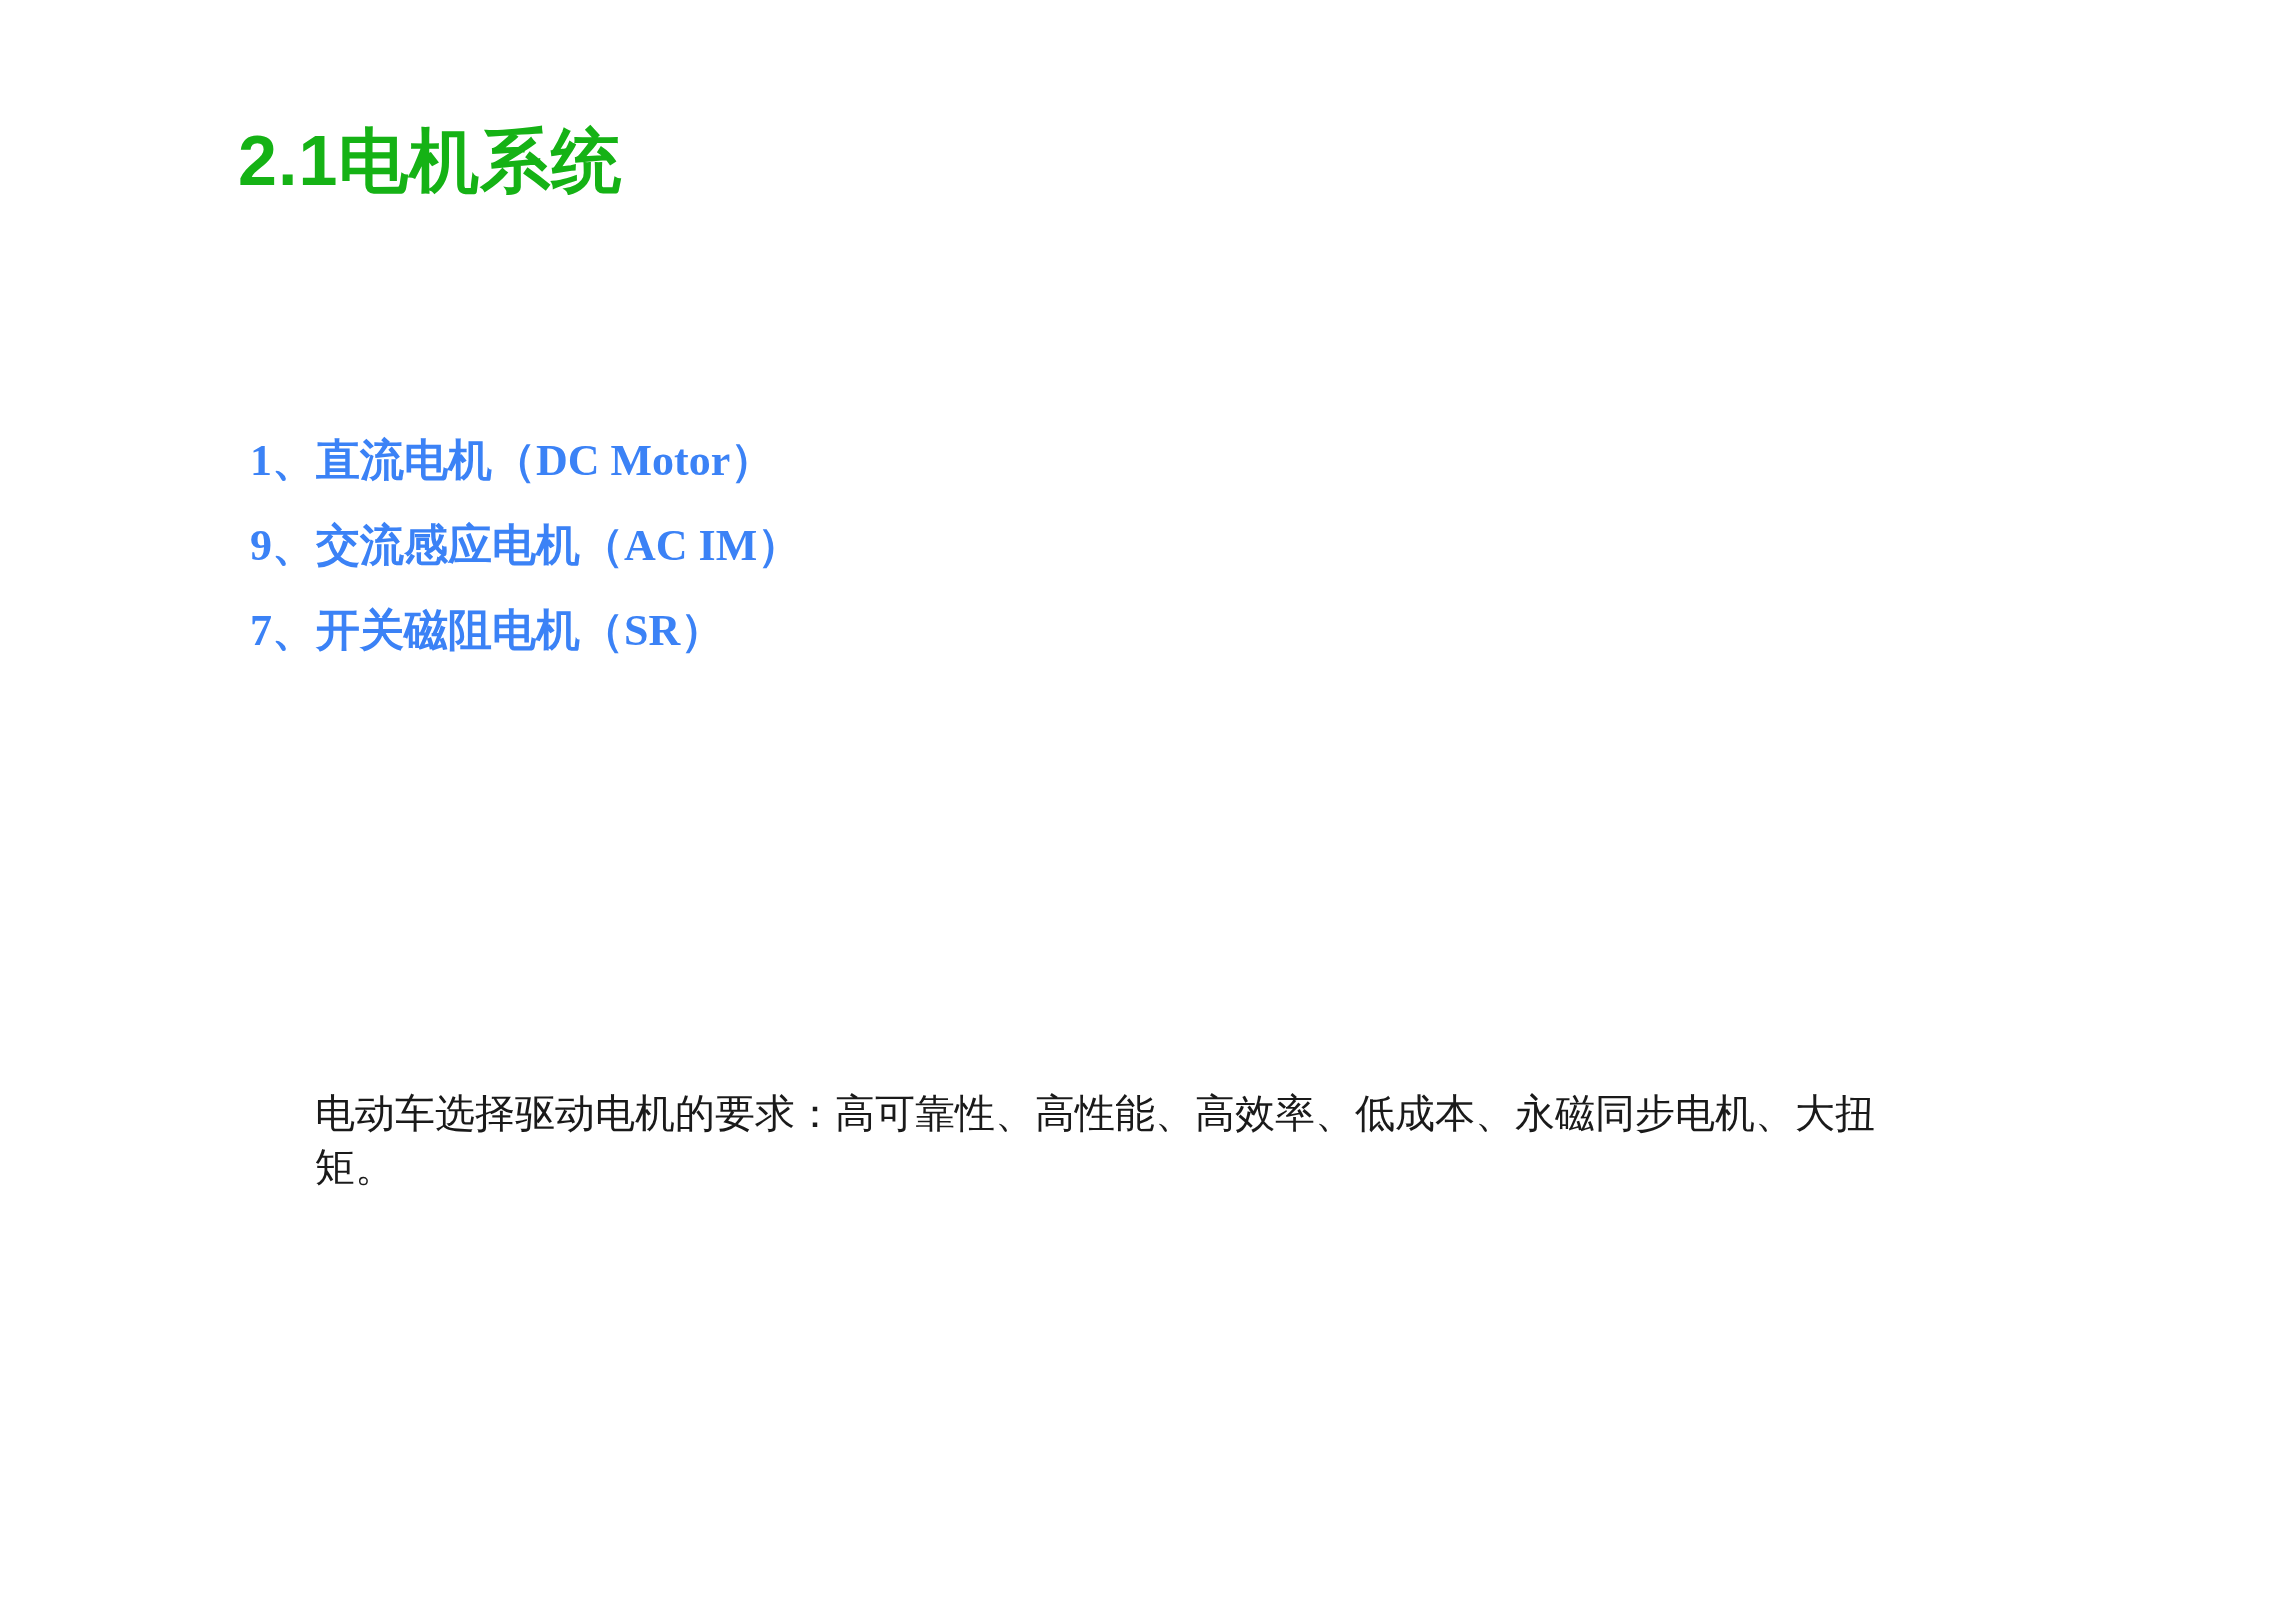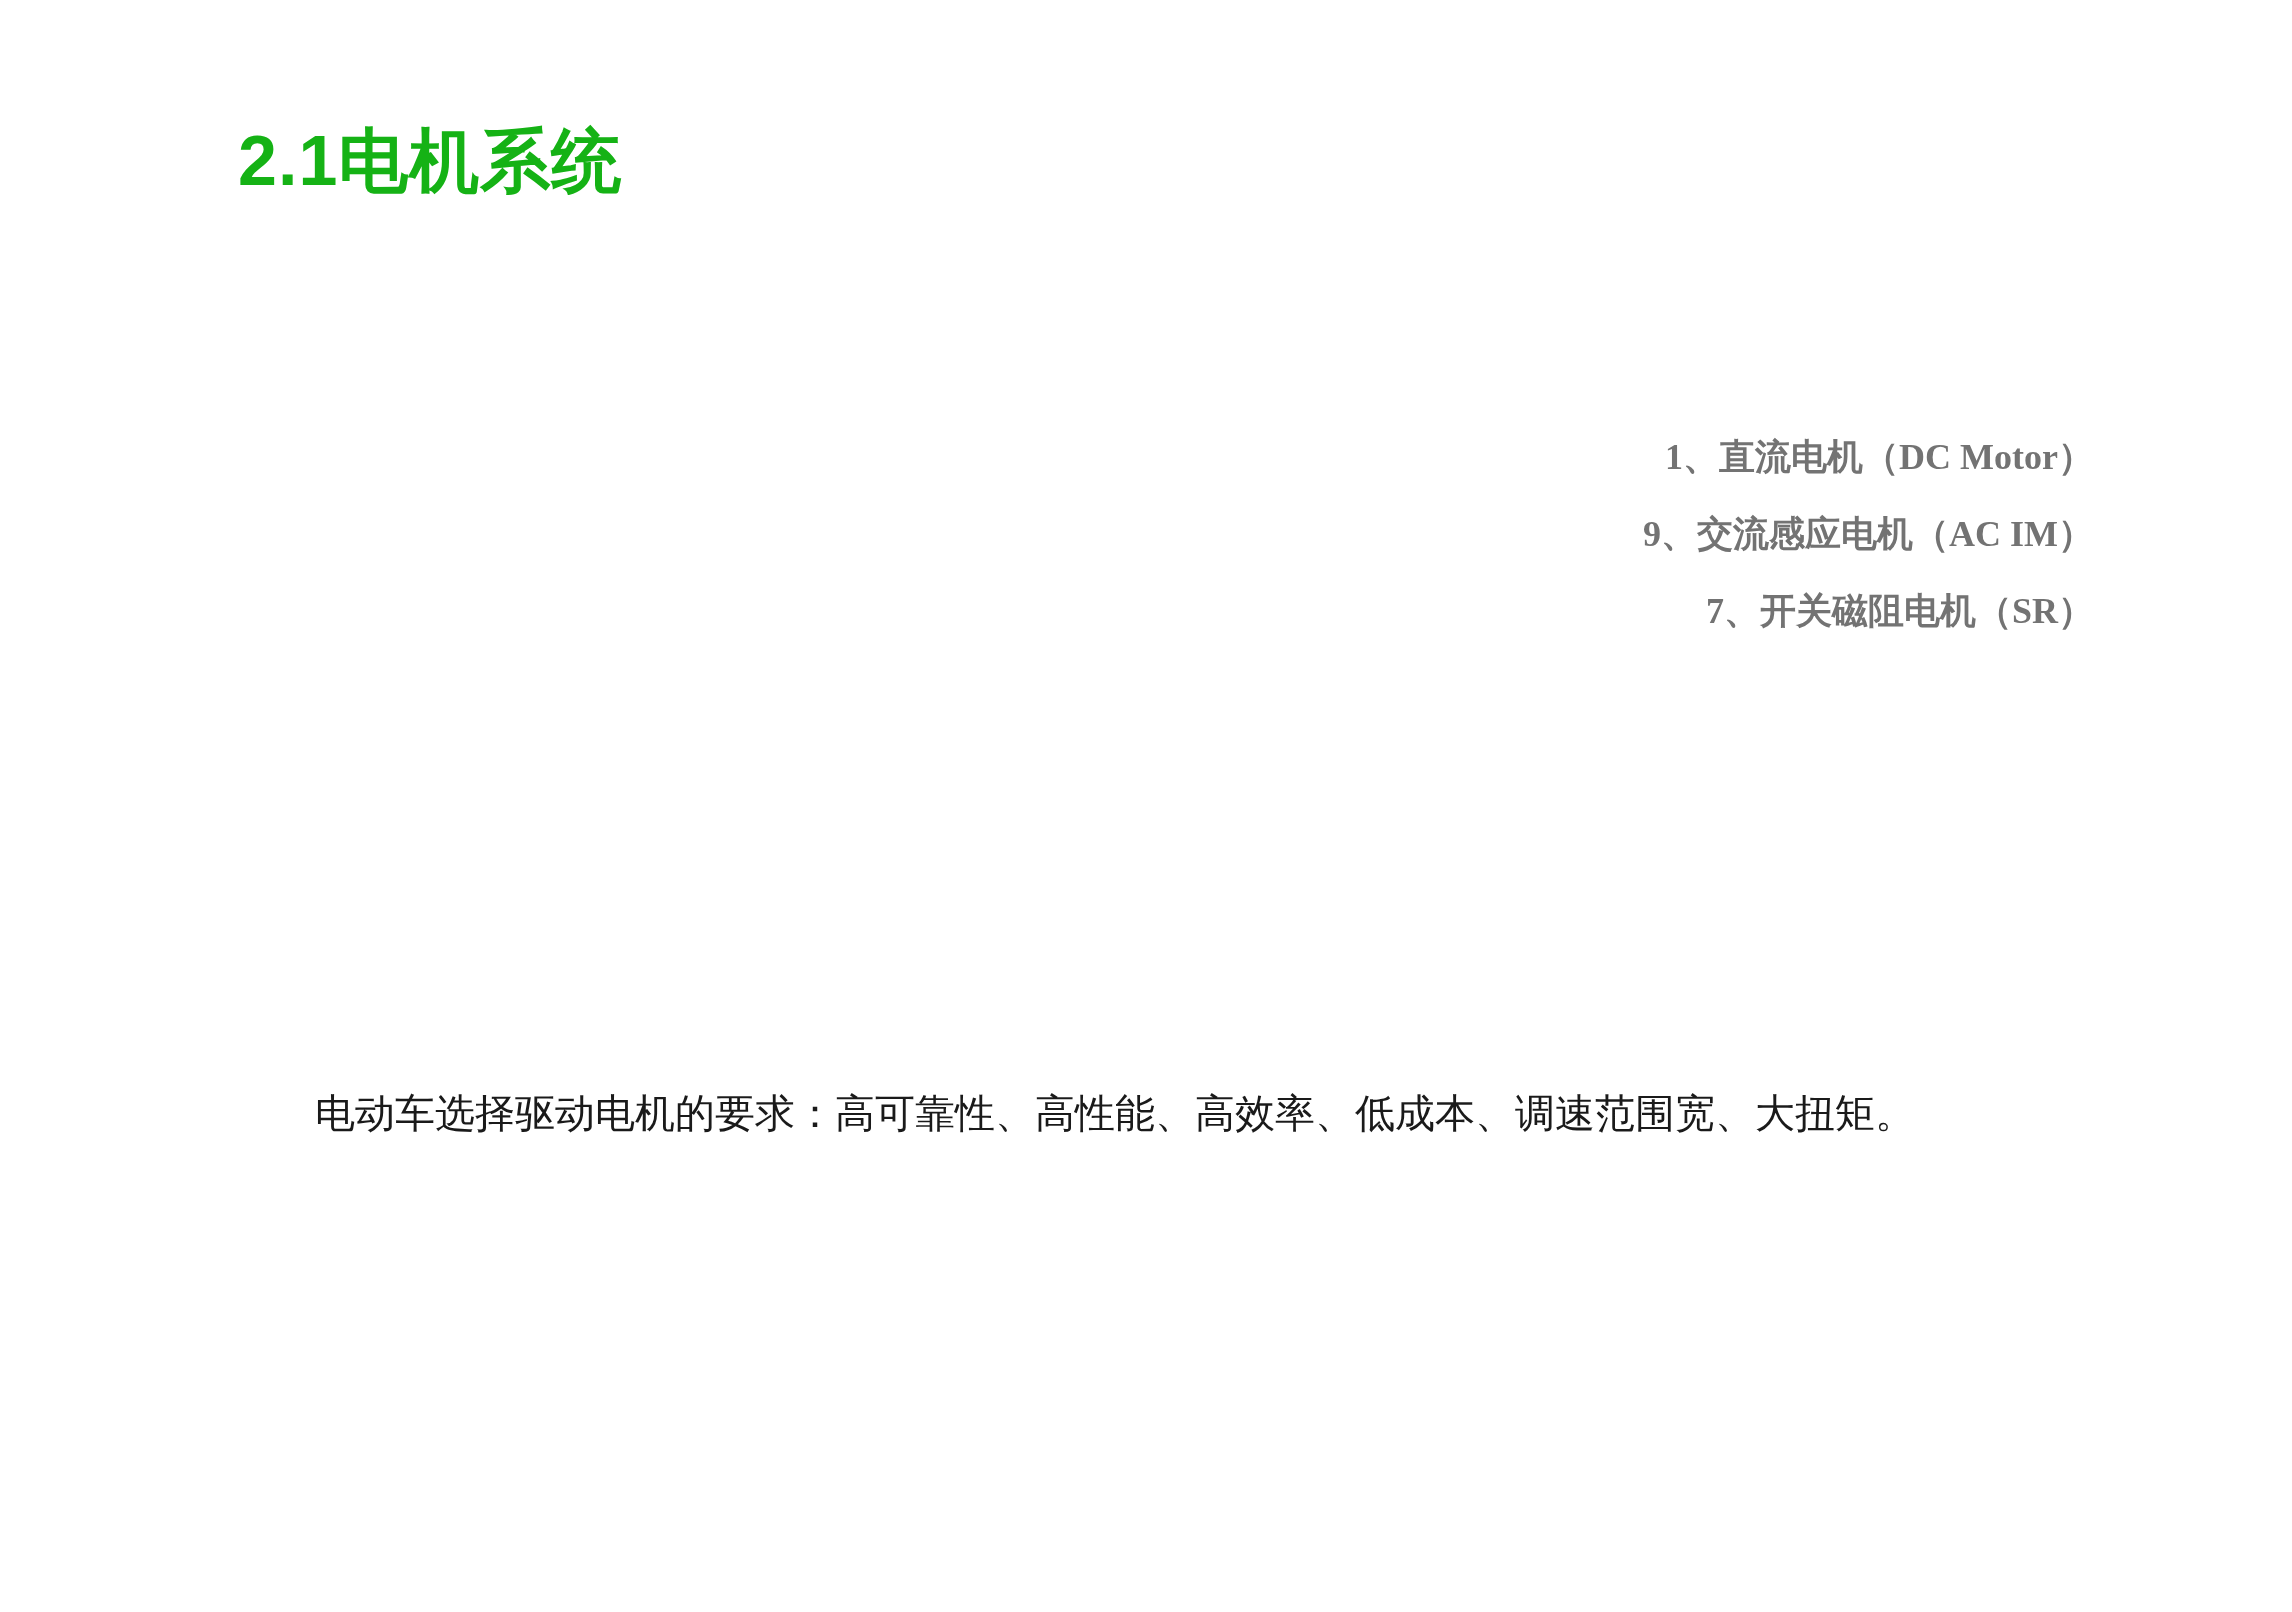--- a/index.html
+++ b/index.html
@@ -37,26 +37,25 @@
   }
   .list-block {
     position: absolute;
     left: 250px;
     top: 439px;
     width: 1844px;
   }
   .list-item {
     font-family: "Liberation Serif", "Liberation Sans", serif;
     font-weight: bold;
-    font-size: 36px;
+    font-size: 44px;
     line-height: 1.0;
-    color: #737373;
+    color: #3b82f6;
     margin-bottom: 41px;
     white-space: nowrap;
-    text-align: right;
   }
   .para-block {
     position: absolute;
     left: 315px;
     top: 1087px;
     width: 1630px;
   }
   .para {
     font-family: "Liberation Serif", serif;
     font-weight: normal;
@@ -75,17 +74,17 @@
 
   <div class="slide-title">2.1电机系统</div>
 
   <div class="list-block">
     <div class="list-item">1、直流电机（DC Motor）</div>
     <div class="list-item">9、交流感应电机（AC IM）</div>
     <div class="list-item">7、开关磁阻电机（SR）</div>
   </div>
 
   <div class="para-block">
-    <div class="para first">电动车选择驱动电机的要求：高可靠性、高性能、高效率、低成本、调速范围宽、大扭矩。</div>
+    <div class="para first">电动车选择驱动电机的要求：高可靠性、高性能、高效率、低成本、永磁同步电机、大扭矩。</div>
   </div>
 
 </div>
 
 
 </body></html>

